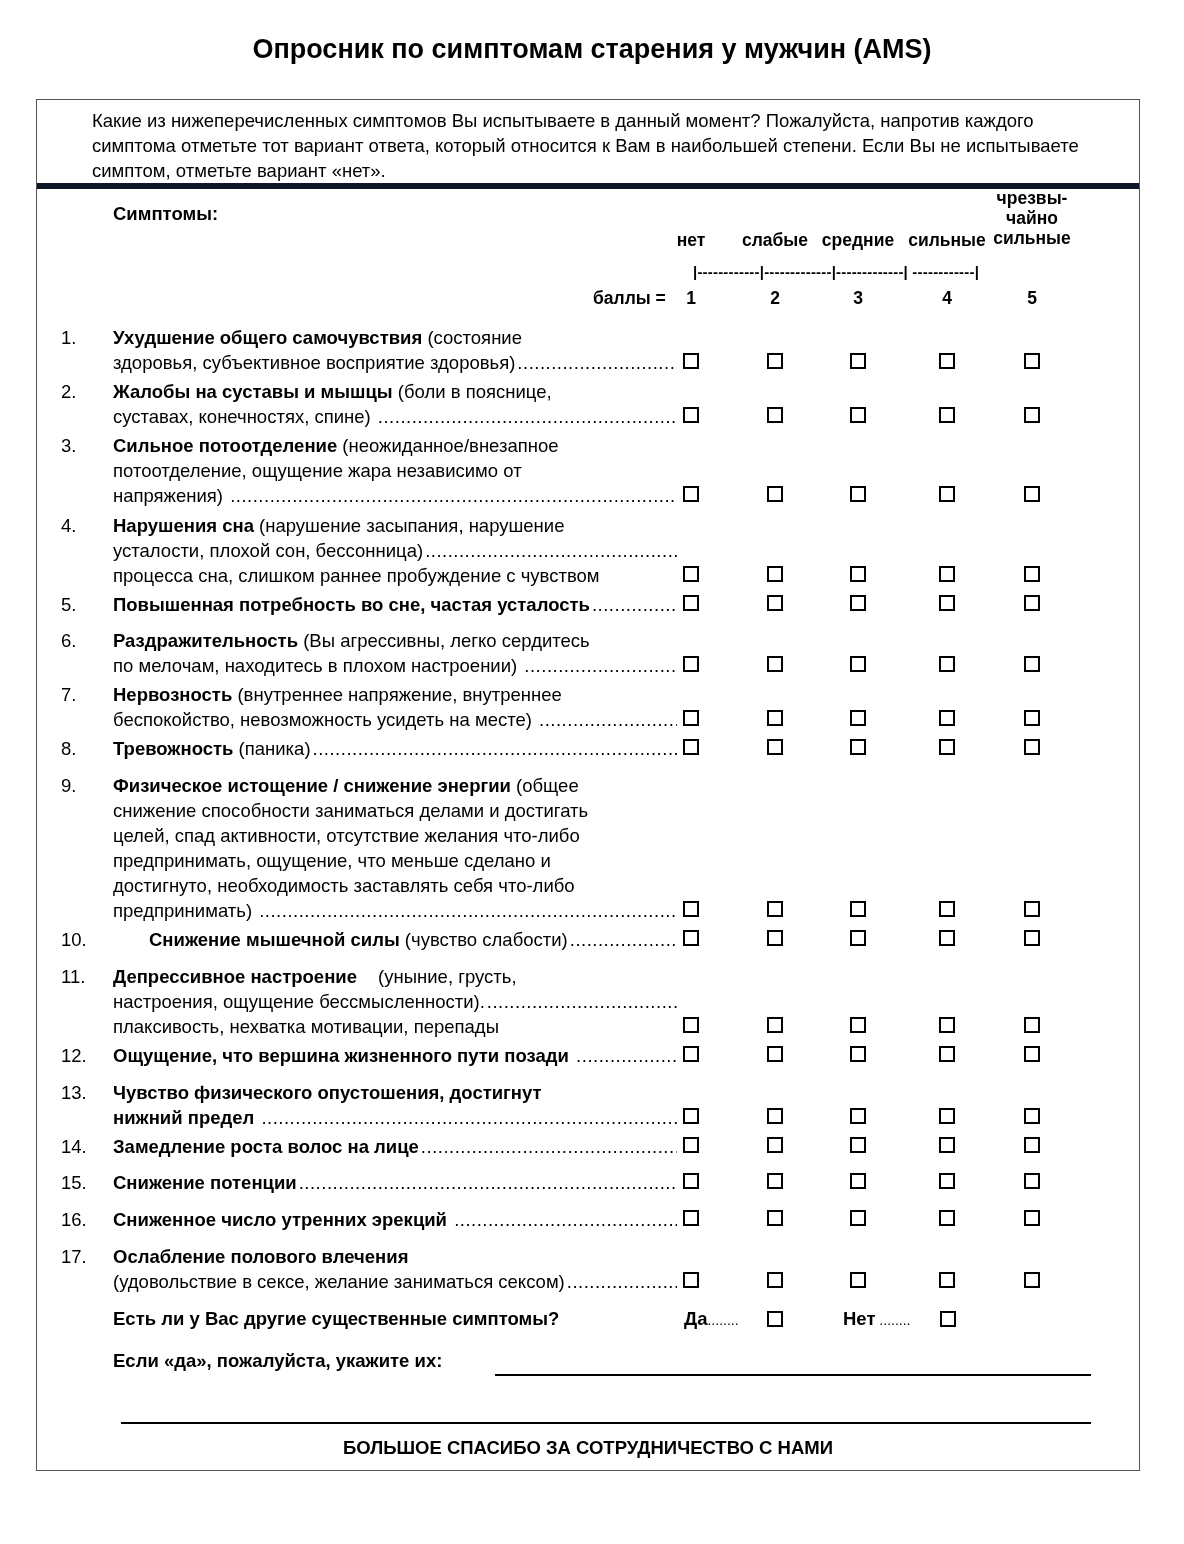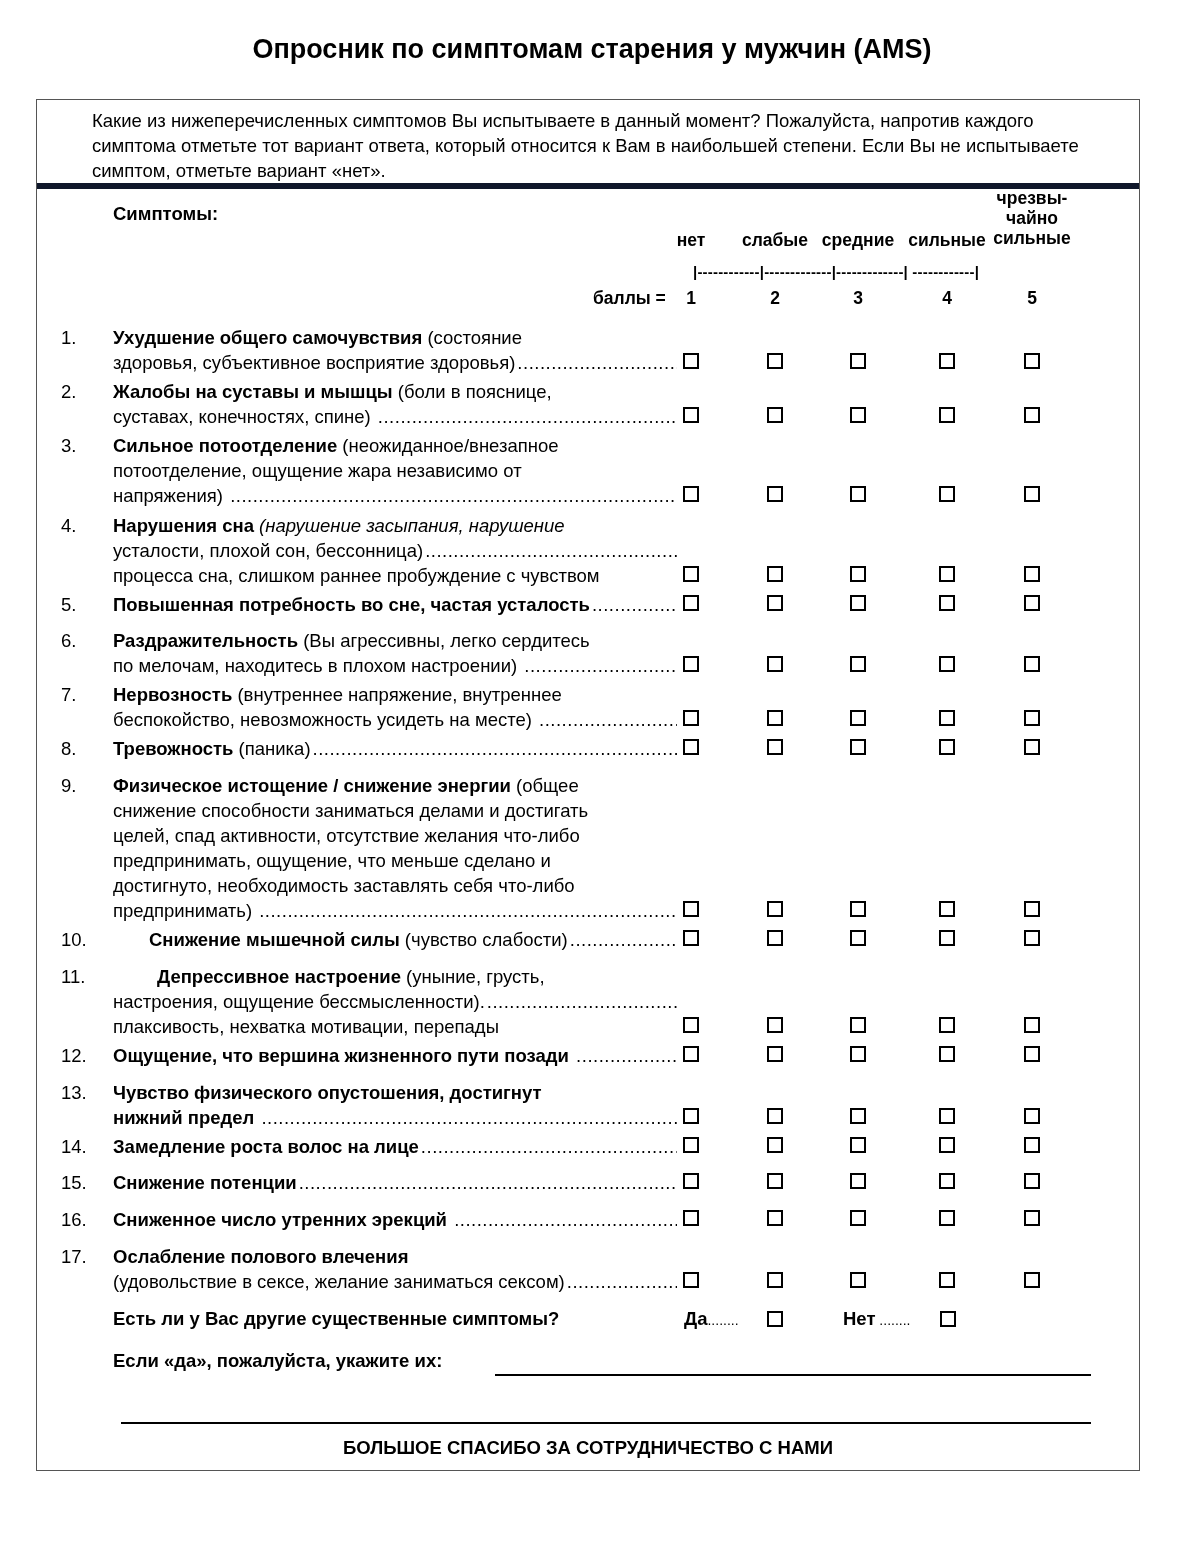--- a/index.html
+++ b/index.html
@@ -150,21 +150,21 @@
         <div class="cb" style="left: 730px; top: 53px;"></div>
         <div class="cb" style="left: 813px; top: 53px;"></div>
         <div class="cb" style="left: 902px; top: 53px;"></div>
         <div class="cb" style="left: 987px; top: 53px;"></div>
       </div>
       <div class="item" style="top: 413px; height: 75px;">
         <div class="num">4.</div>
         <div class="txt">
           <div class="line">
             <span class="b" style="white-space: pre;">Нарушения сна</span>
-            <span style="white-space: pre; font-style: italic;"> (нарушение засыпания, нарушение</span>
+            <span style="white-space: pre;"> (нарушение засыпания, нарушение</span>
           </div>
           <div class="line">
             <span style="white-space: pre;">усталости, плохой сон, бессонница)</span>
             <span class="dots"></span>
           </div>
           <div class="line">
             <span style="white-space: pre;">процесса сна, слишком раннее пробуждение с чувством</span>
           </div>
         </div>
         <div class="cb" style="left: 646px; top: 53px;"></div>
@@ -280,22 +280,22 @@
         <div class="cb" style="left: 646px; top: 3px;"></div>
         <div class="cb" style="left: 730px; top: 3px;"></div>
         <div class="cb" style="left: 813px; top: 3px;"></div>
         <div class="cb" style="left: 902px; top: 3px;"></div>
         <div class="cb" style="left: 987px; top: 3px;"></div>
       </div>
       <div class="item" style="top: 864px; height: 75px;">
         <div class="num">11.</div>
         <div class="txt">
           <div class="line">
-            <span class="b" style="white-space: pre; margin-left: 44px;">Депрессивное настроение</span>
-            <span style="white-space: pre;"> (уныние, грусть,</span>
+            <span class="b" style="white-space: pre;">Депрессивное настроение</span>
+            <span style="white-space: pre; margin-left: 16px;"> (уныние, грусть,</span>
           </div>
           <div class="line">
             <span style="white-space: pre;">настроения, ощущение бессмысленности).</span>
             <span class="dots"></span>
           </div>
           <div class="line">
             <span style="white-space: pre;">плаксивость, нехватка мотивации, перепады</span>
           </div>
         </div>
         <div class="cb" style="left: 646px; top: 53px;"></div>

